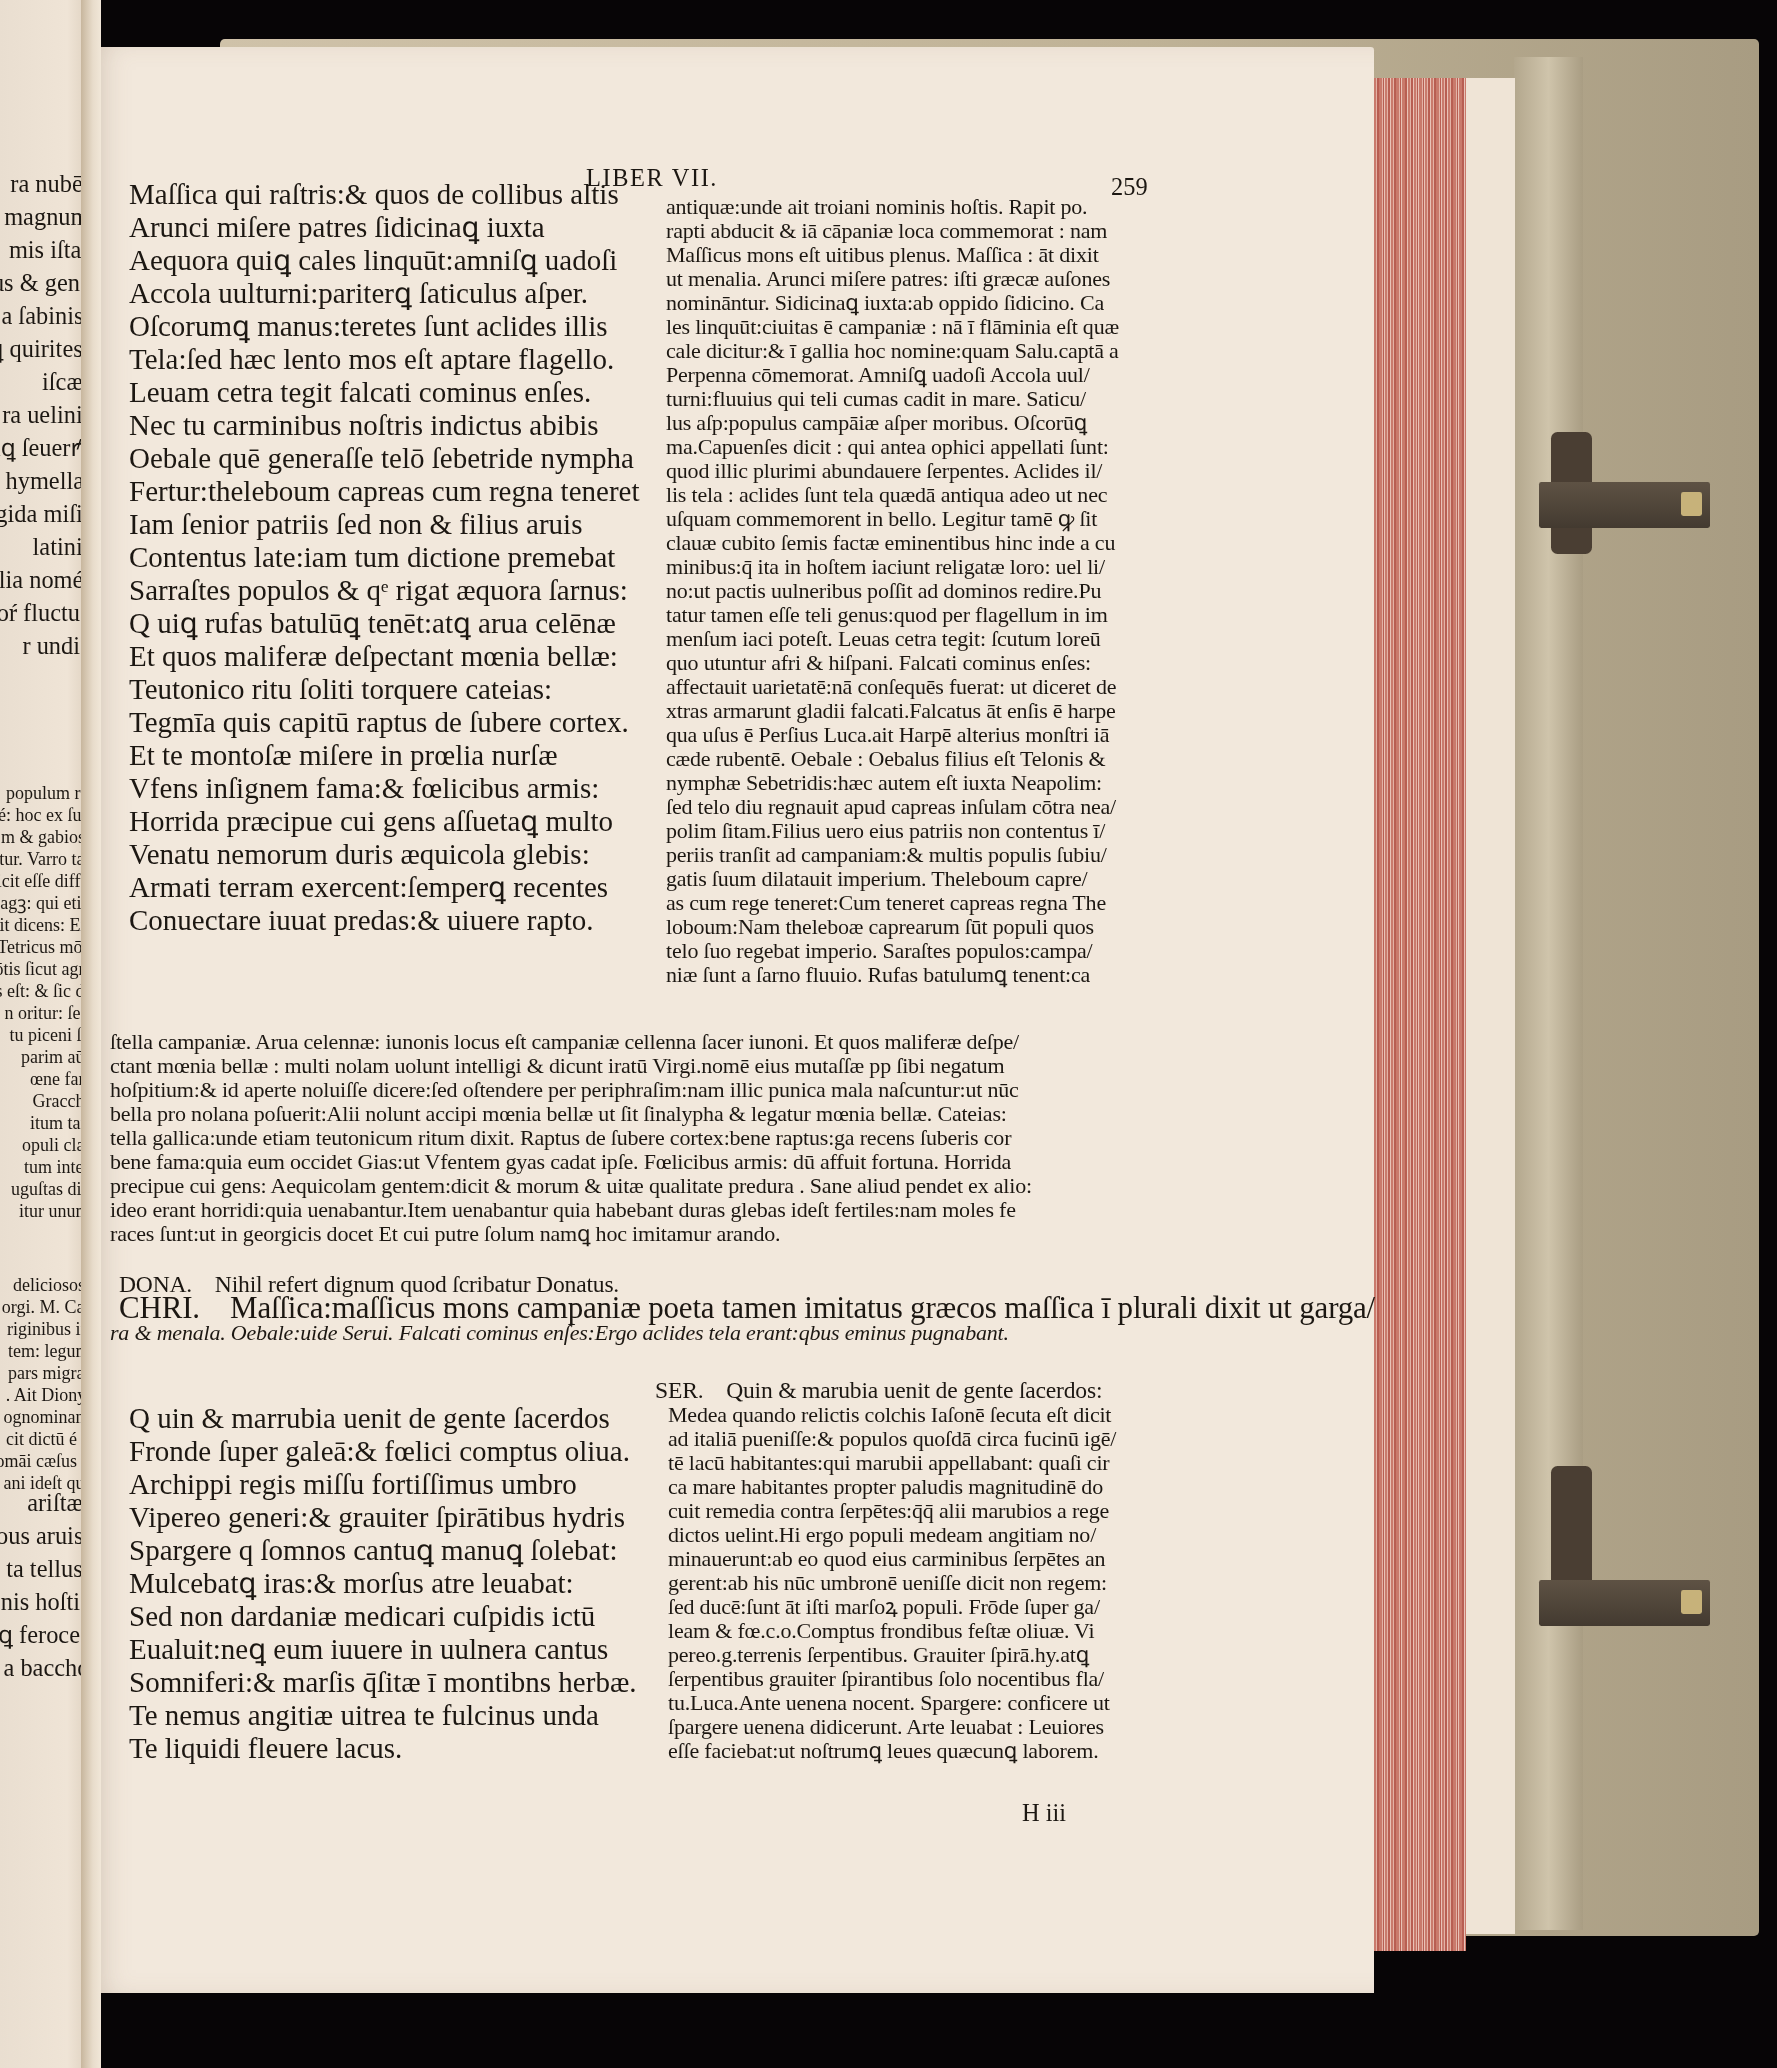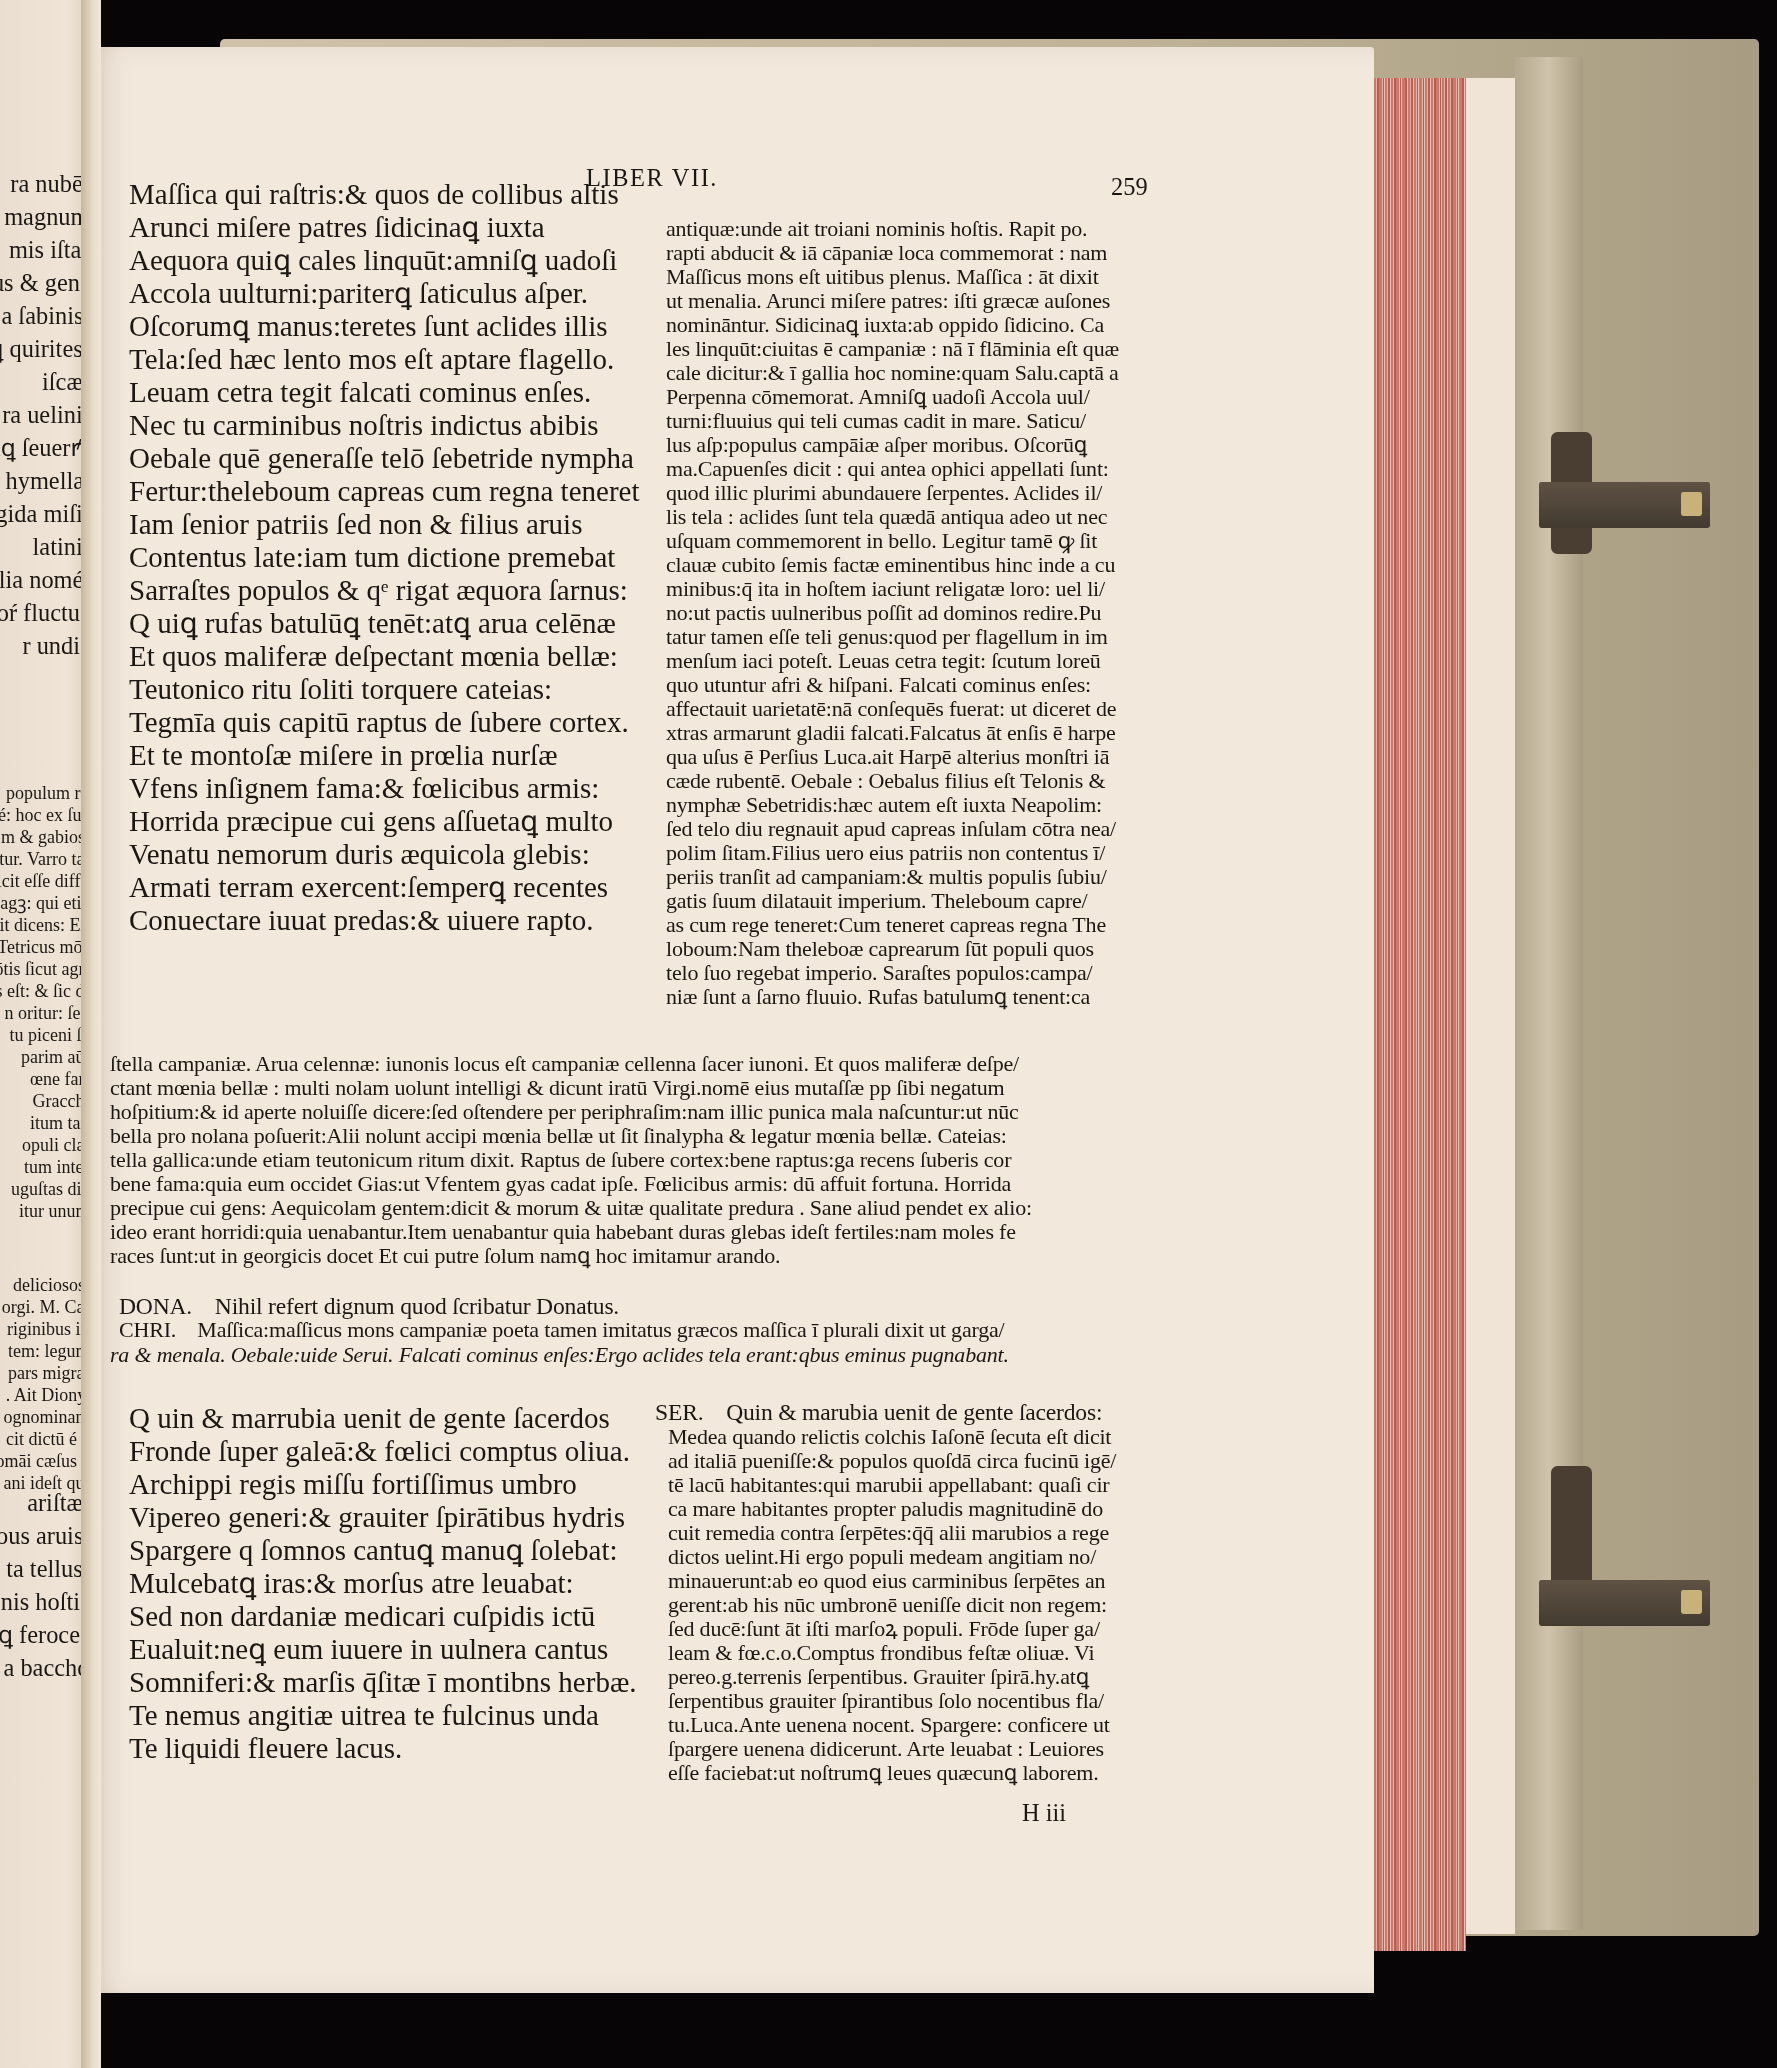--- a/index.html
+++ b/index.html
@@ -17,21 +17,21 @@
   #page-block{left:1368px;top:78px;width:98px;height:1873px;background:repeating-linear-gradient(90deg,#c97a6c 0 2.4px,#e3b2a6 2.4px 3.3px,#b85e52 3.3px 4.9px,#e9c2b7 4.9px 5.7px);}
   #page-block-edge{left:1466px;top:78px;width:49px;height:1856px;background:#efe4d6;}
   #board{left:1514px;top:57px;width:69px;height:1873px;background:linear-gradient(90deg,#b3a78d,#cfc4ab 50%,#a99d83);}
   .clasp{position:absolute;width:171px;height:46px;background:linear-gradient(180deg,#5e5244,#433a30);left:1539px;border-radius:2.4px;}
   .clasp .tip{position:absolute;right:8.1px;top:9.8px;width:21px;height:24.4px;background:#c7b27a;border-radius:2.4px;}
   .clasp-knob{position:absolute;left:1551px;width:41px;height:122px;background:#4a3e33;border-radius:6.5px;}
   
   .running-head{font-size:24.4px;letter-spacing:1.6px;}
   .folio{font-size:24.4px;}
   .verse{position:absolute;left:129px;font-size:29px;line-height:33px;white-space:nowrap;}
-  .comm{position:absolute;font-size:22px;line-height:24px;white-space:nowrap;letter-spacing:-0.2px;margin-top:22px;}
+  .comm{position:absolute;font-size:22px;line-height:24px;white-space:nowrap;letter-spacing:-0.2px;}
   .comm .line,.verse .line{display:block;}
   .sig{font-size:24.4px;}
 </style>
 </head>
 <body>
 
 <div id="cover" class="abs"></div>
 <div id="board" class="abs"></div>
 <div class="clasp-knob" style="top:432px;"></div>
 <div class="clasp" style="top:482px;">
@@ -184,21 +184,21 @@
   <span class="line">bene fama:quia eum occidet Gias:ut Vfentem gyas cadat ipſe. Fœlicibus armis: dū affuit fortuna. Horrida</span>
   <span class="line">precipue cui gens: Aequicolam gentem:dicit &amp; morum &amp; uitæ qualitate predura . Sane aliud pendet ex alio:</span>
   <span class="line">ideo erant horridi:quia uenabantur.Item uenabantur quia habebant duras glebas ideſt fertiles:nam moles fe</span>
   <span class="line">races ſunt:ut in georgicis docet Et cui putre ſolum namꝗ hoc imitamur arando.</span>
 </div>
 
 <div class="comm" style="left:119px;top:1272px;font-size:23.6px;">
   <span>DONA.</span>&nbsp;&nbsp;&nbsp;
   <span>Nihil refert dignum quod ſcribatur Donatus.</span>
 </div>
-<div class="comm" style="left:119px;top:1296px;font-size:22px;">
+<div class="comm" style="left:119px;top:1296px;font-size:31px;">
   <span>CHRI.</span>&nbsp;&nbsp;&nbsp;
   <span>Maſſica:maſſicus mons campaniæ poeta tamen imitatus græcos maſſica ī plurali dixit ut garga/</span>
 </div>
 <div class="comm" style="left:110px;top:1321px;font-style:italic;">ra &amp; menala. Oebale:uide Serui. Falcati cominus enſes:Ergo aclides tela erant:qbus eminus pugnabant.</div>
 
 <div class="verse" style="top:1402px;">
   <span class="line">Q uin &amp; marrubia uenit de gente ſacerdos</span>
   <span class="line">Fronde ſuper galeā:&amp; fœlici comptus oliua.</span>
   <span class="line">Archippi regis miſſu fortiſſimus umbro</span>
   <span class="line">Vipereo generi:&amp; grauiter ſpirātibus hydris</span>

